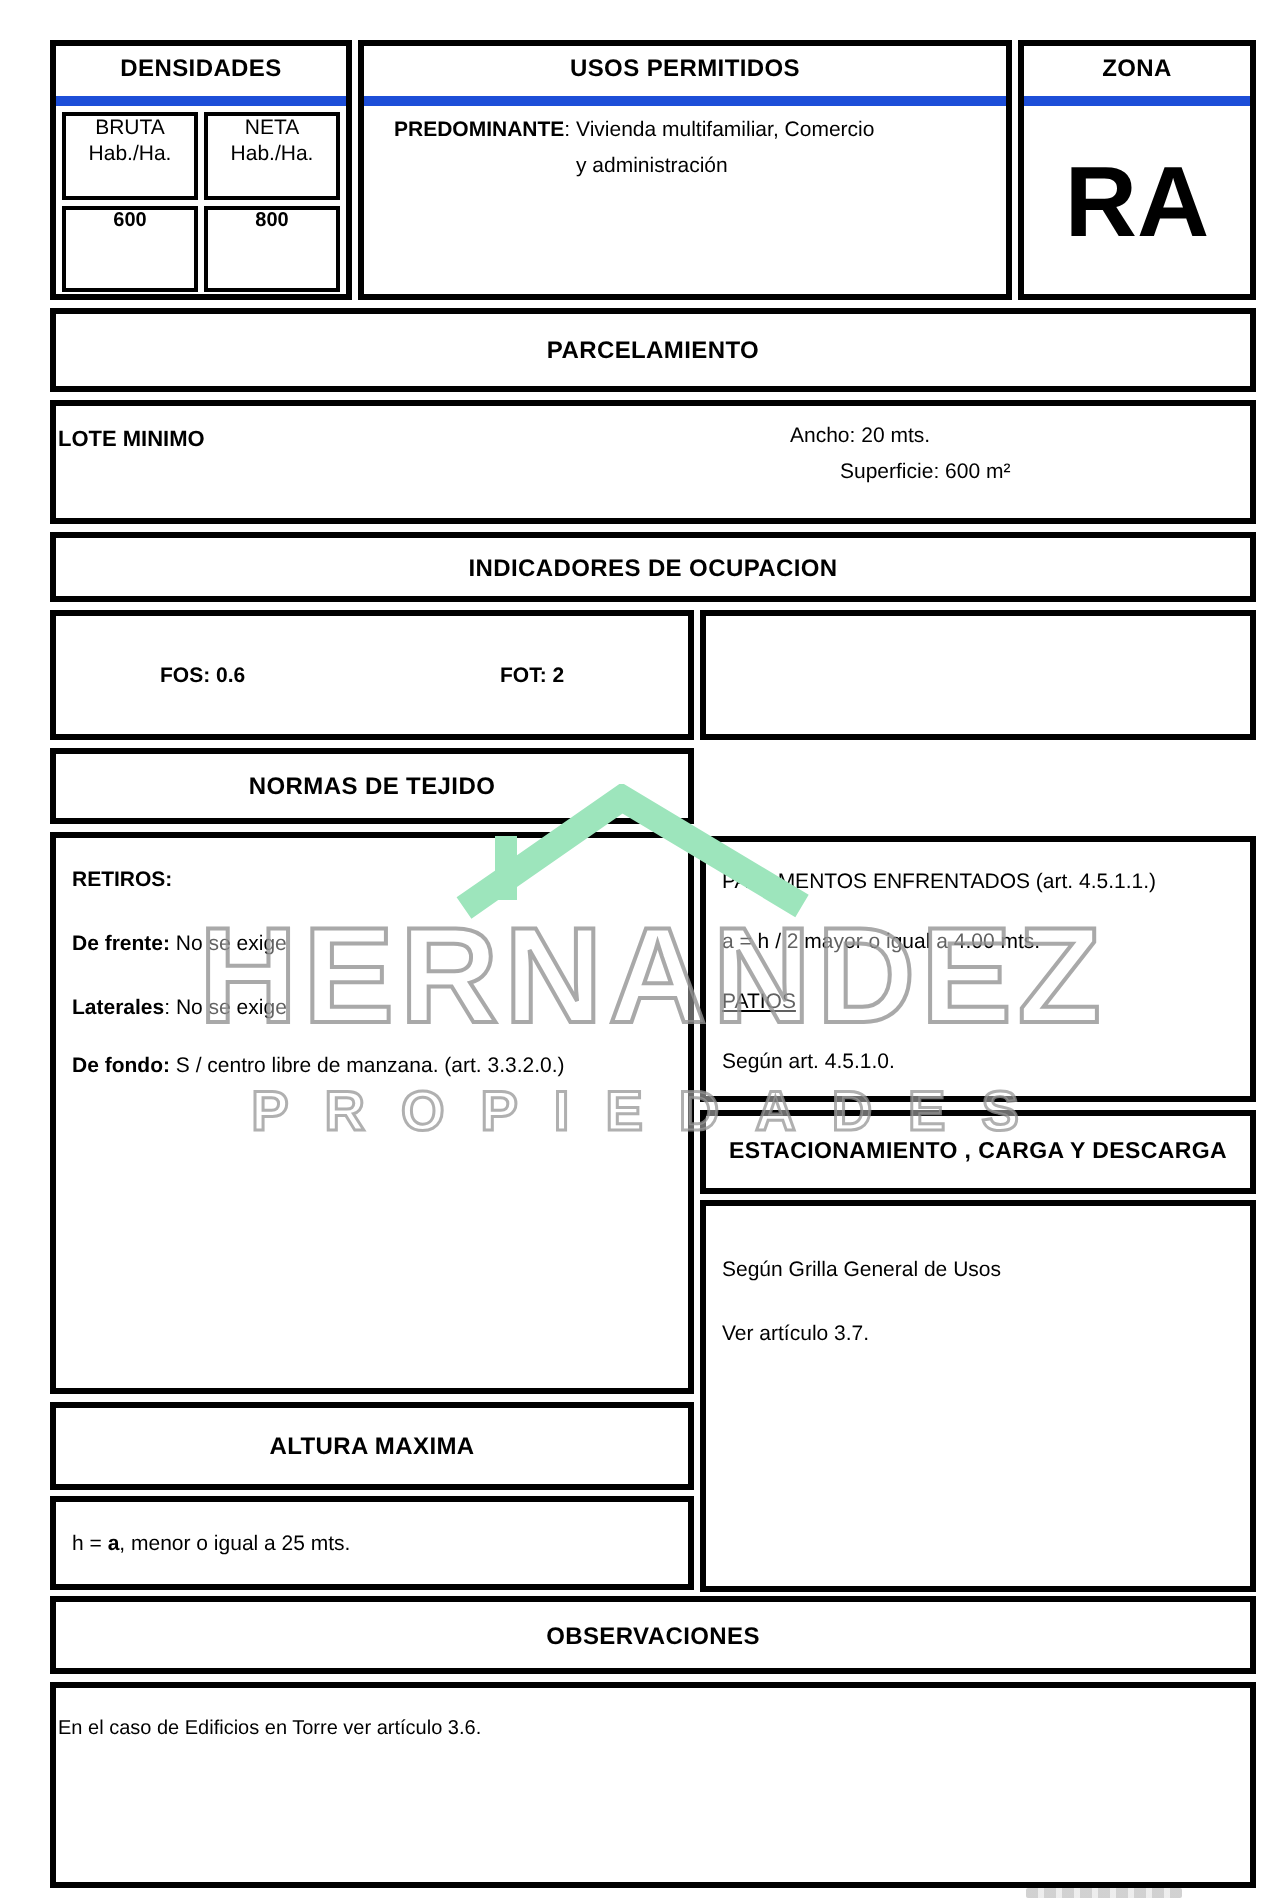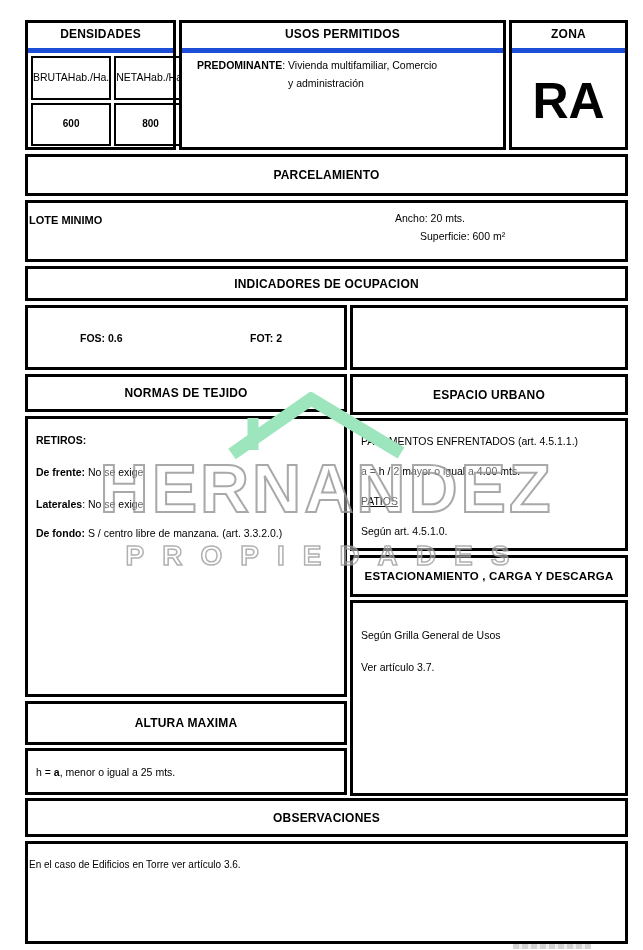--- a/index.html
+++ b/index.html
@@ -25,22 +25,22 @@
   }
   .body-rel{position:relative;width:100%;height:calc(100% - 28px);}
   .txt{position:absolute;font-size:10.5px;white-space:nowrap;}
   .b{font-weight:bold;}
   
   .dens-grid{
     display:grid;grid-template-columns:1fr 1fr;grid-template-rows:44px 1fr;
     gap:3px;padding:3px;height:calc(100% - 28px);box-sizing:border-box;
   }
   .dens-cell{
-    border:2px solid #000;display:flex;flex-direction:row;
-    align-items:center;justify-content:center;text-align:center;
+    border:2px solid #000;display:flex;flex-direction:column;
+    align-items:center;text-align:center;
     font-size:10.5px;line-height:1.25;
   }
   .dens-val{font-weight:bold;font-size:10px;}
   
   .zona-val{
     display:flex;align-items:center;justify-content:center;
     height:calc(100% - 28px);font-weight:bold;font-size:50px;
     letter-spacing:0px;
   }
   
@@ -124,21 +124,20 @@
       <span class="b">De frente:</span><span> No se exige</span>
     </div>
     <div class="txt" style="top:79px;left:8px;">
       <span class="b">Laterales</span><span>: No se exige</span>
     </div>
     <div class="txt" style="top:108px;left:8px;">
       <span class="b">De fondo:</span><span> S / centro libre de manzana. (art. 3.3.2.0.)</span>
     </div>
   </div>
 
-  <div class="box hdr-only" style="left:350px;top:374px;width:278px;height:41px;">ESPACIO URBANO</div>
 
   <div class="box" style="left:350px;top:418px;width:278px;height:133px;">
     <div class="txt" style="top:14px;left:8px;">PARAMENTOS ENFRENTADOS (art. 4.5.1.1.)</div>
     <div class="txt" style="top:44px;left:8px;">a = h / 2 mayor o igual a 4.00 mts.</div>
     <div class="txt underline" style="top:74px;left:8px;">PATIOS</div>
     <div class="txt" style="top:104px;left:8px;">Según art. 4.5.1.0.</div>
   </div>
 
   <div class="box hdr-only" style="left:350px;top:555px;width:278px;height:42px;font-size:11.5px;">ESTACIONAMIENTO , CARGA Y DESCARGA</div>
 

